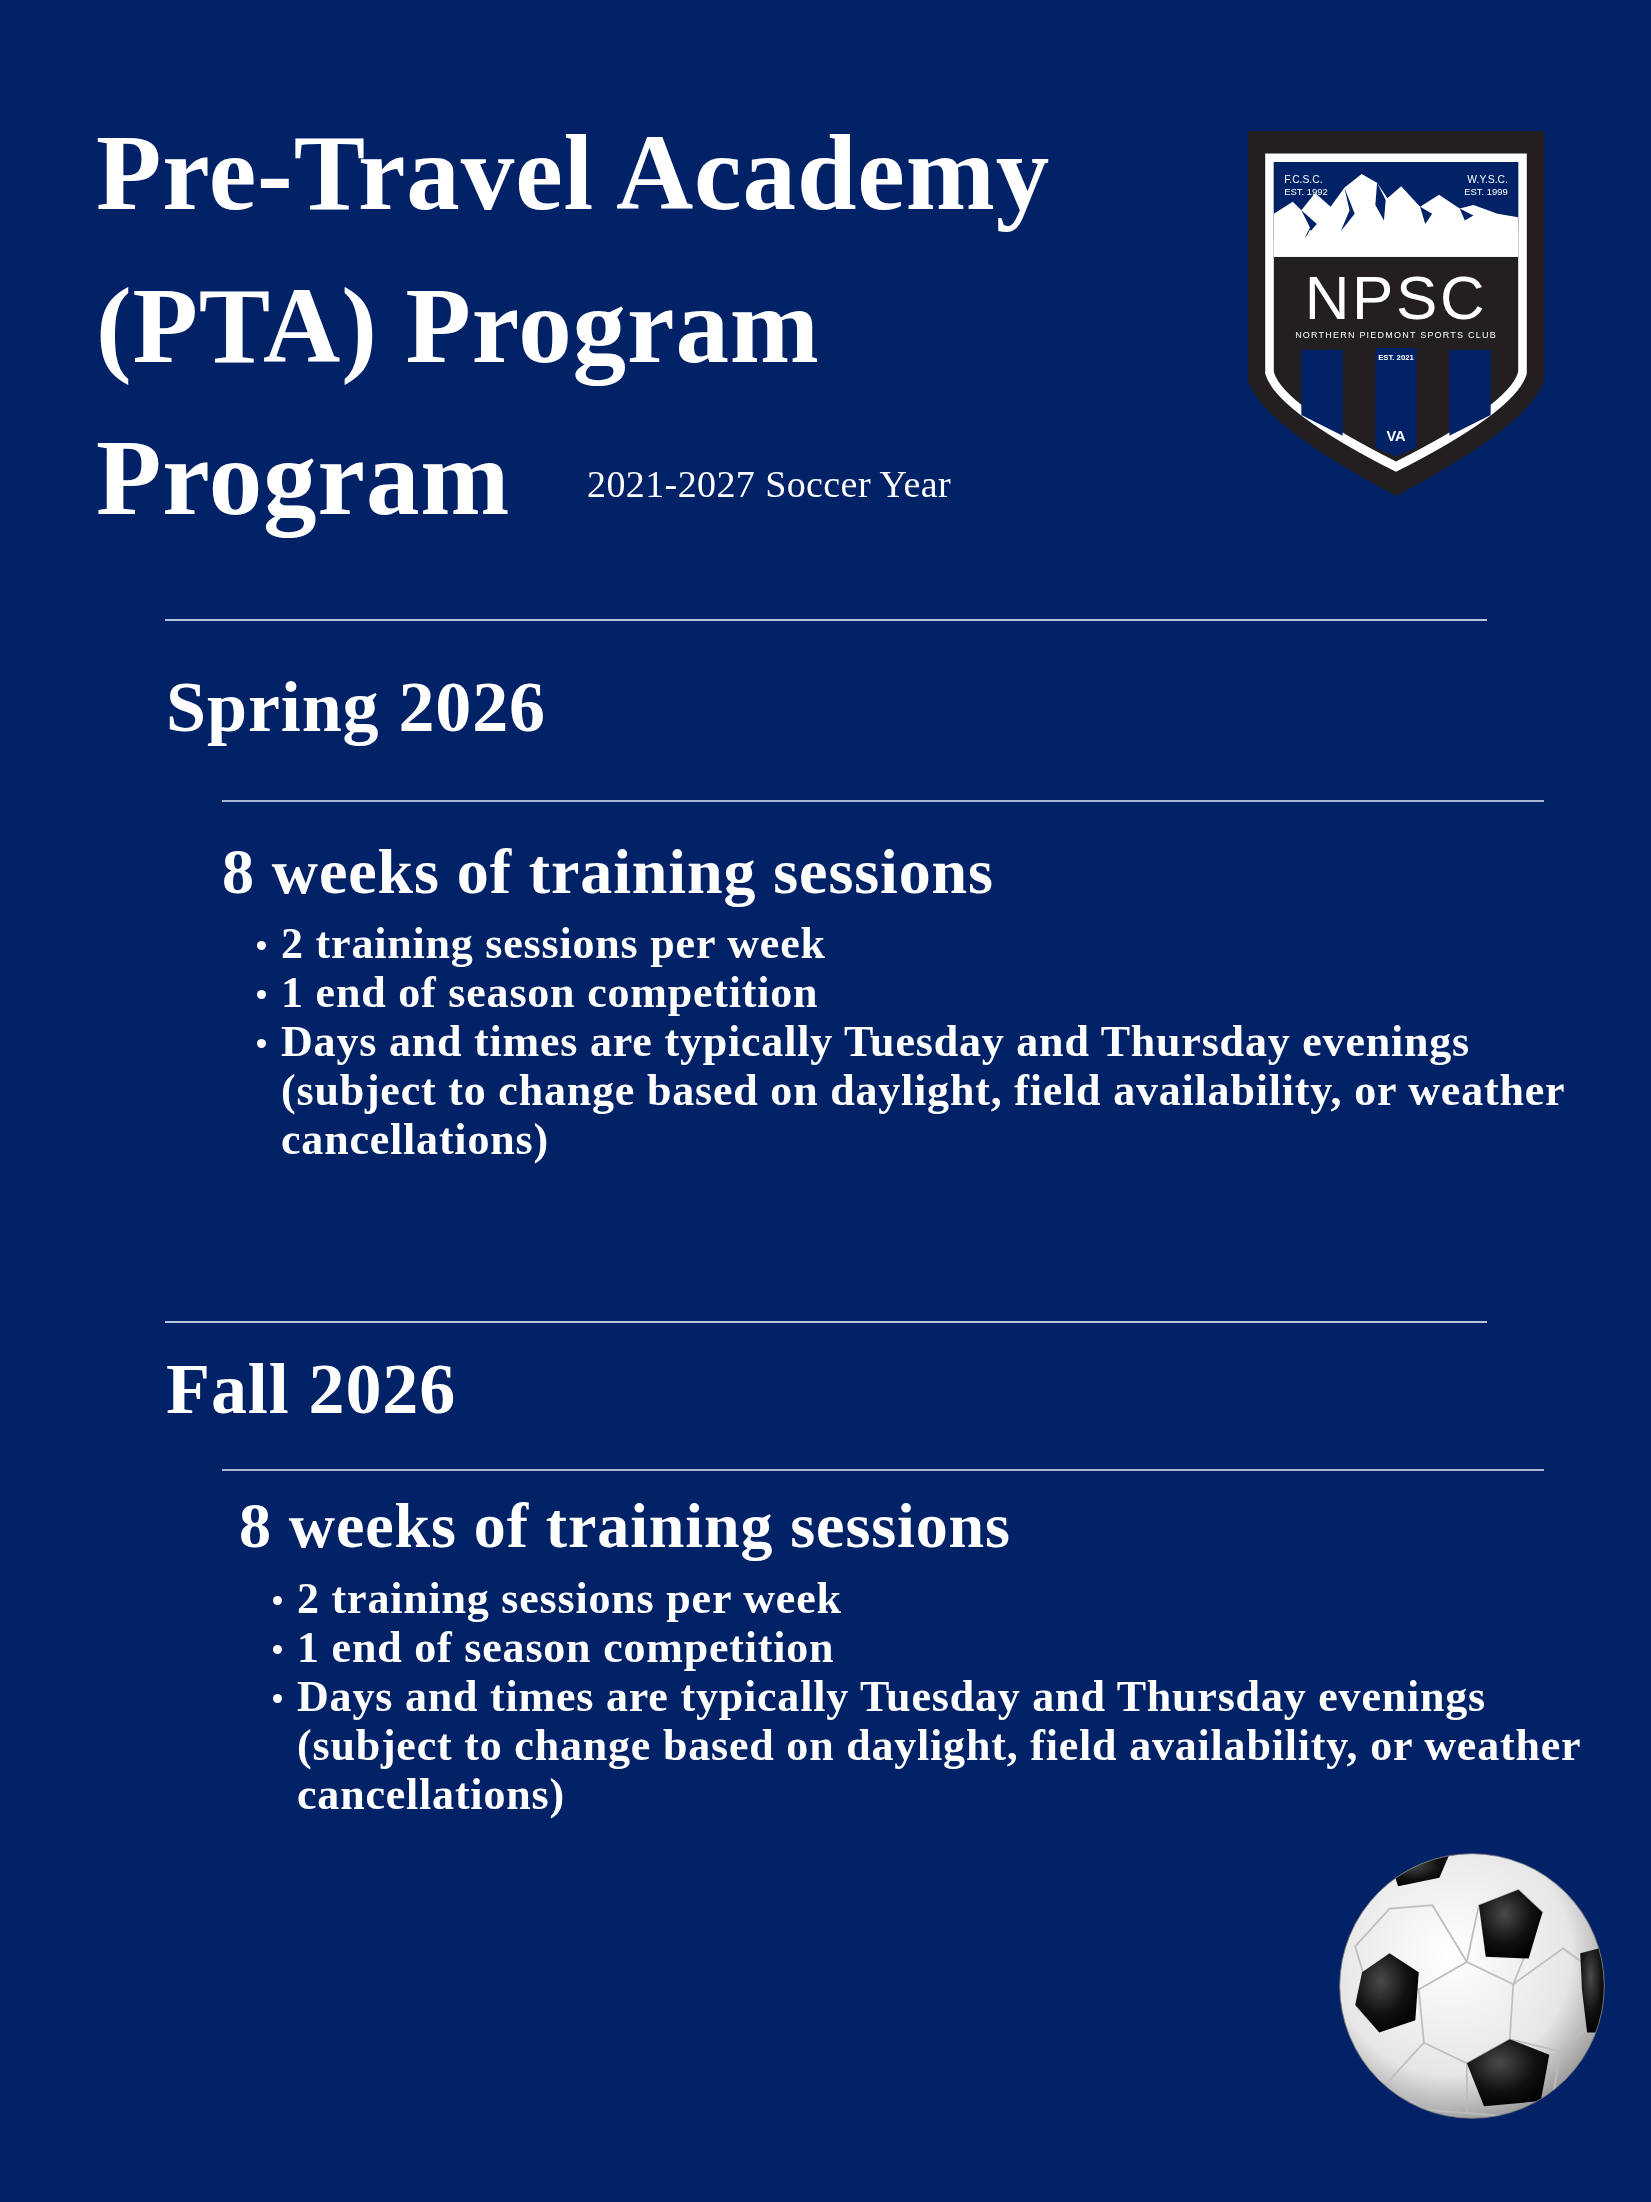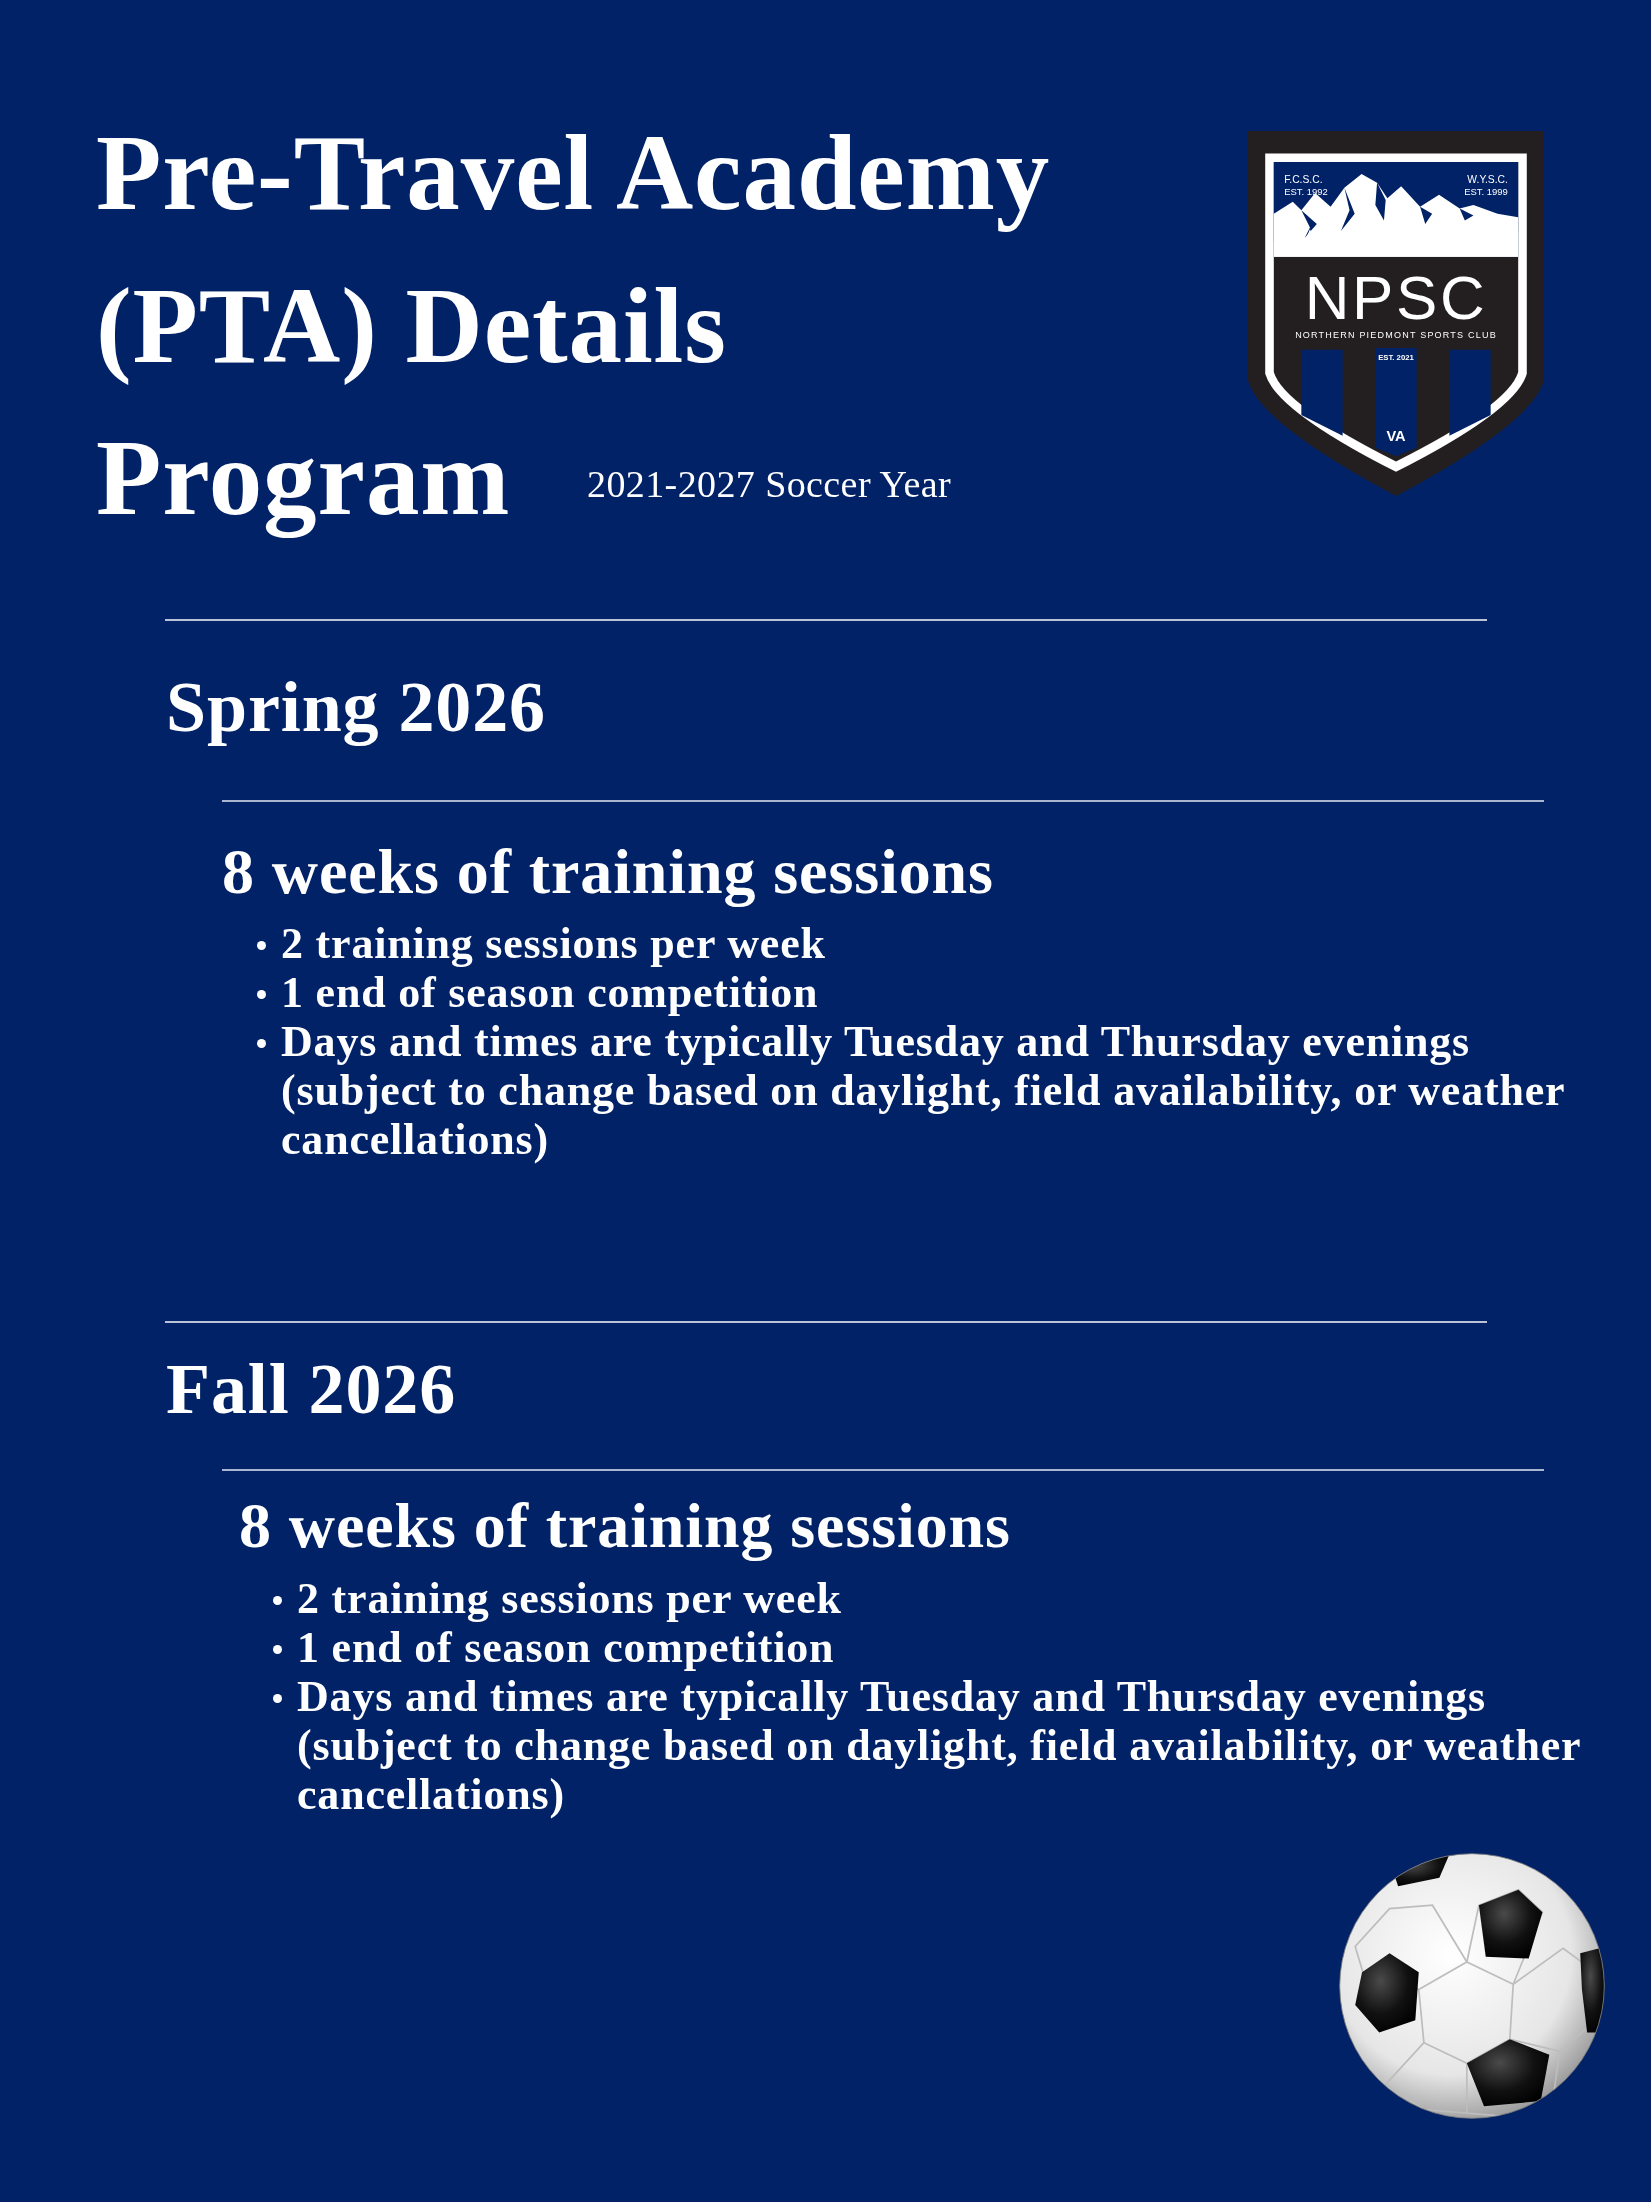--- a/index.html
+++ b/index.html
@@ -59,21 +59,21 @@
     .logo-text { font-family: "Liberation Sans", "DejaVu Sans", sans-serif; fill: #ffffff; }
 
     
     .ball { position: absolute; left: 1338px; top: 1852px; width: 268px; height: 268px; }
   </style>
 </head>
 <body>
 
 <div>
   <div class="title-line" style="top:120px;">Pre-Travel Academy</div>
-  <div class="title-line" style="top:273px;">(PTA) Details</div>
+  <div class="title-line" style="top:273px;">(PTA) Program</div>
   <div class="title-line" style="top:425px;">Program</div>
 </div>
 <div class="subtitle">2021-2027 Soccer Year</div>
 
 <div class="logo">
   <svg viewBox="0 0 344 424" width="296" height="365" xmlns="http://www.w3.org/2000/svg">
 
     <path d="M0 0 H344 V290 Q330 340 172 424 Q14 340 0 290 Z" fill="#231f20"></path>
 
     <path d="M20 26 H324 V282 Q312 325 172 396 Q32 325 20 282 Z" fill="#ffffff"></path>

